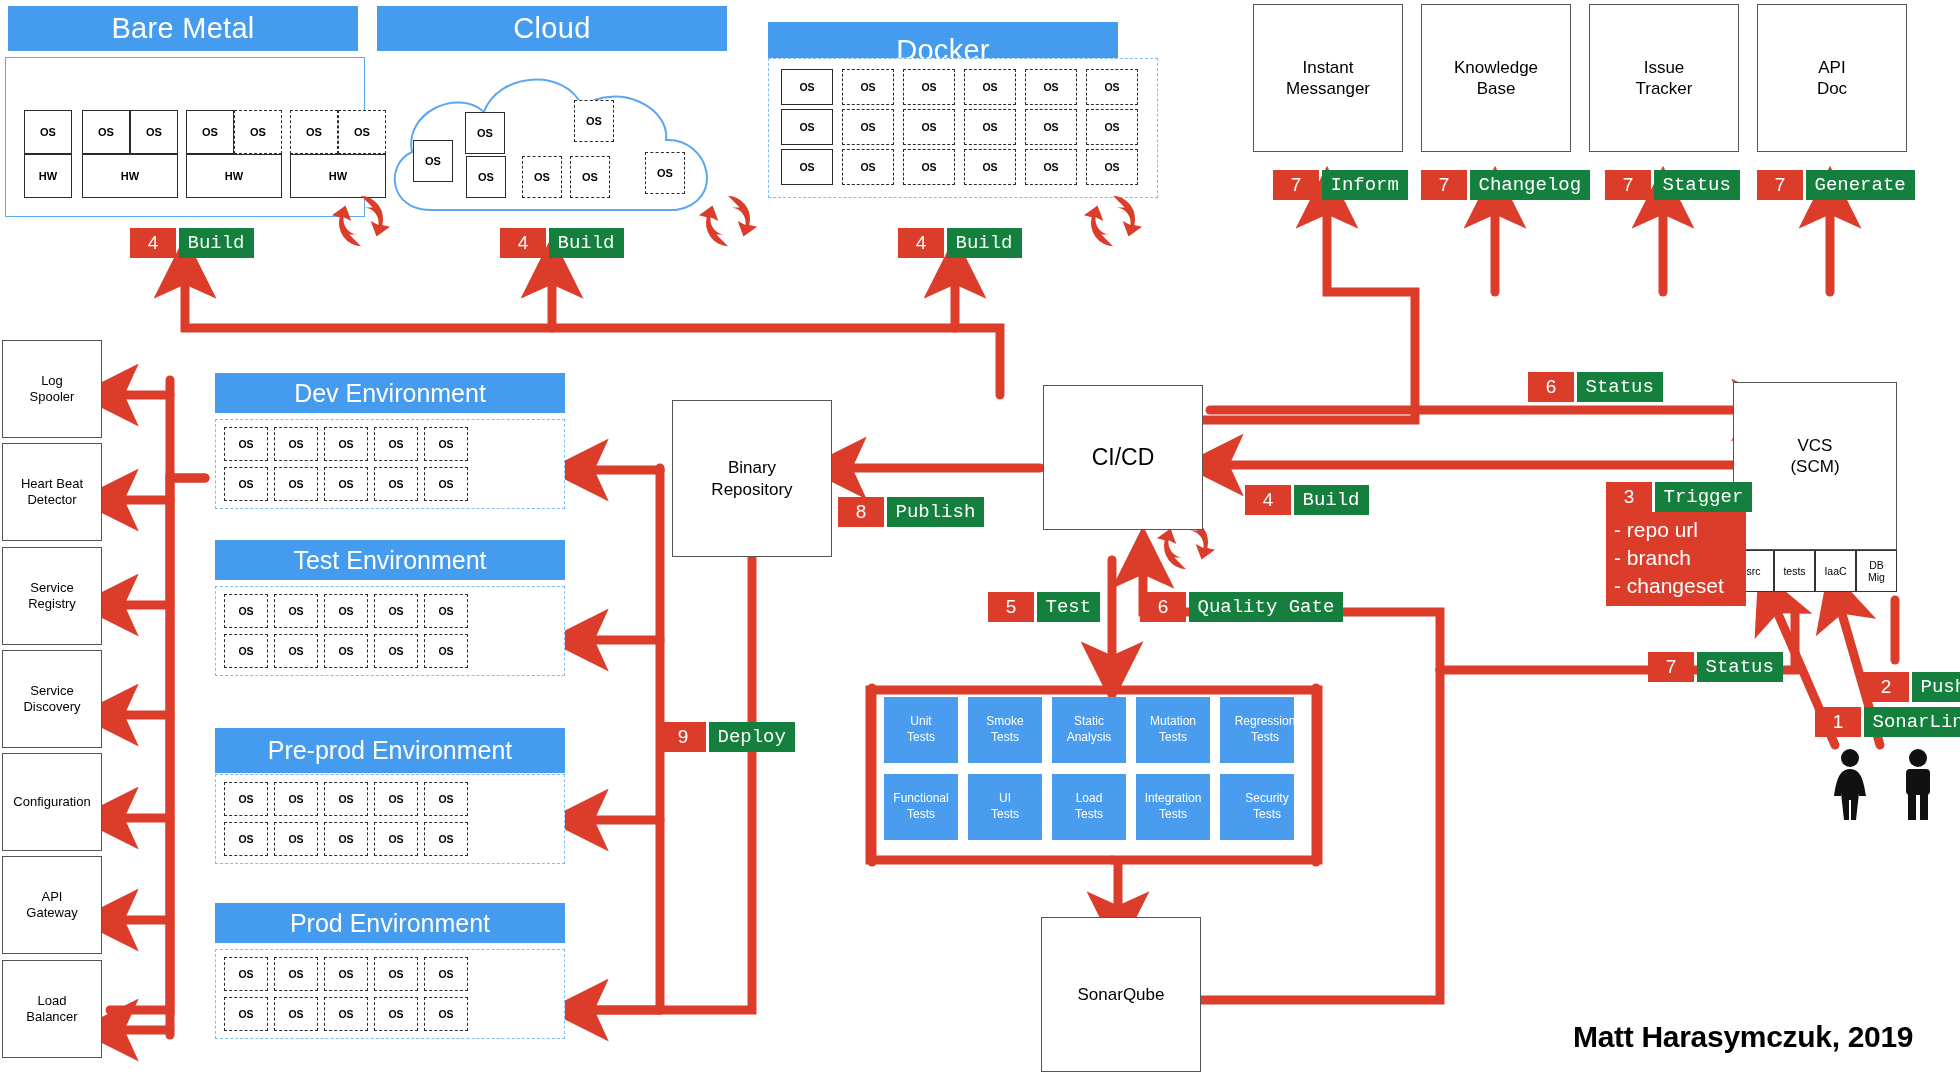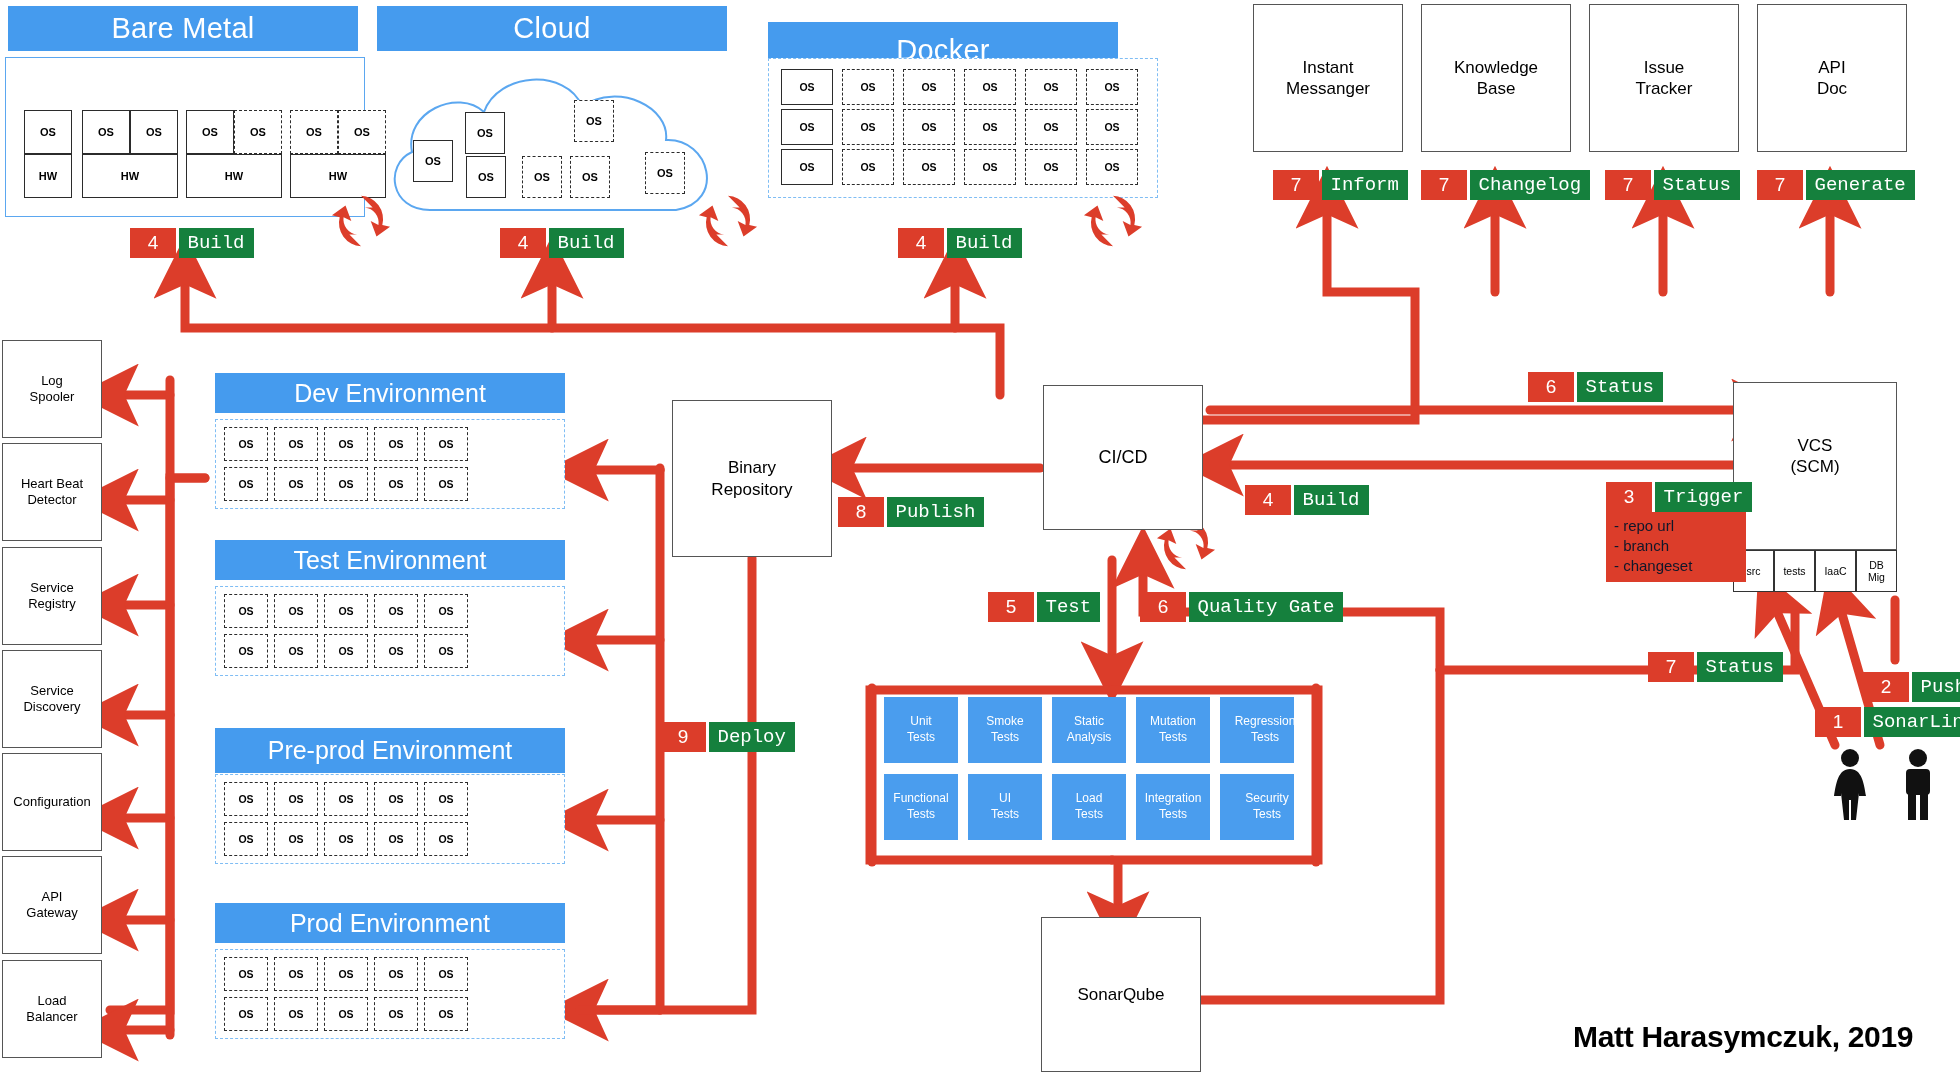--- a/index.html
+++ b/index.html
@@ -22,21 +22,21 @@
   
   .box{border:1.7px solid #555;background:#fff;display:flex;align-items:center;
     justify-content:center;text-align:center;font-size:17px;line-height:1.25;}
 
   
   .badge{display:flex;height:30px;align-items:stretch;font-size:19px;color:#fff;}
   .badge .num{background:#DC3D2A;display:flex;align-items:center;justify-content:center;
     min-width:30px;padding:0 8px;}
   .badge .lbl{background:#15803d;display:flex;align-items:center;padding:0 9px;
     margin-left:2.5px;white-space:nowrap;font-family:Liberation Mono, monospace;}
-  .badge-note{background:#DC3D2A;color:#0f172a;font-size:15px;line-height:1.33;
+  .badge-note{background:#DC3D2A;color:#ffffff;font-size:21px;line-height:1.33;
     padding:4px 8px 6px 8px;margin-top:0;}
 
   
   .env-title{background:#459BEE;color:#fff;display:flex;align-items:center;
     justify-content:center;font-size:25px;}
   .env-body{border:1.6px dashed #7FBDF4;background:#fff;}
 
   
   .test-tile{background:#4A9DEE;color:#fff;display:flex;align-items:center;
     justify-content:center;text-align:center;font-size:12px;line-height:1.3;}
@@ -337,21 +337,21 @@
 </div>
 <div class="abs badge" style="left:838px;top:497px;">
   <span class="num">8</span>
   <span class="lbl">Publish</span>
 </div>
 <div class="abs badge" style="left:660px;top:722px;">
   <span class="num">9</span>
   <span class="lbl">Deploy</span>
 </div>
 
-<div class="abs box" style="left:1043px;top:385px;width:160px;height:145px;font-size:18px;">
+<div class="abs box" style="left:1043px;top:385px;width:160px;height:145px;font-size:23px;">
   <span>CI/CD</span>
 </div>
 <div class="abs badge" style="left:1245px;top:485px;">
   <span class="num">4</span>
   <span class="lbl">Build</span>
 </div>
 <div class="abs badge" style="left:1528px;top:372px;">
   <span class="num">6</span>
   <span class="lbl">Status</span>
 </div>

